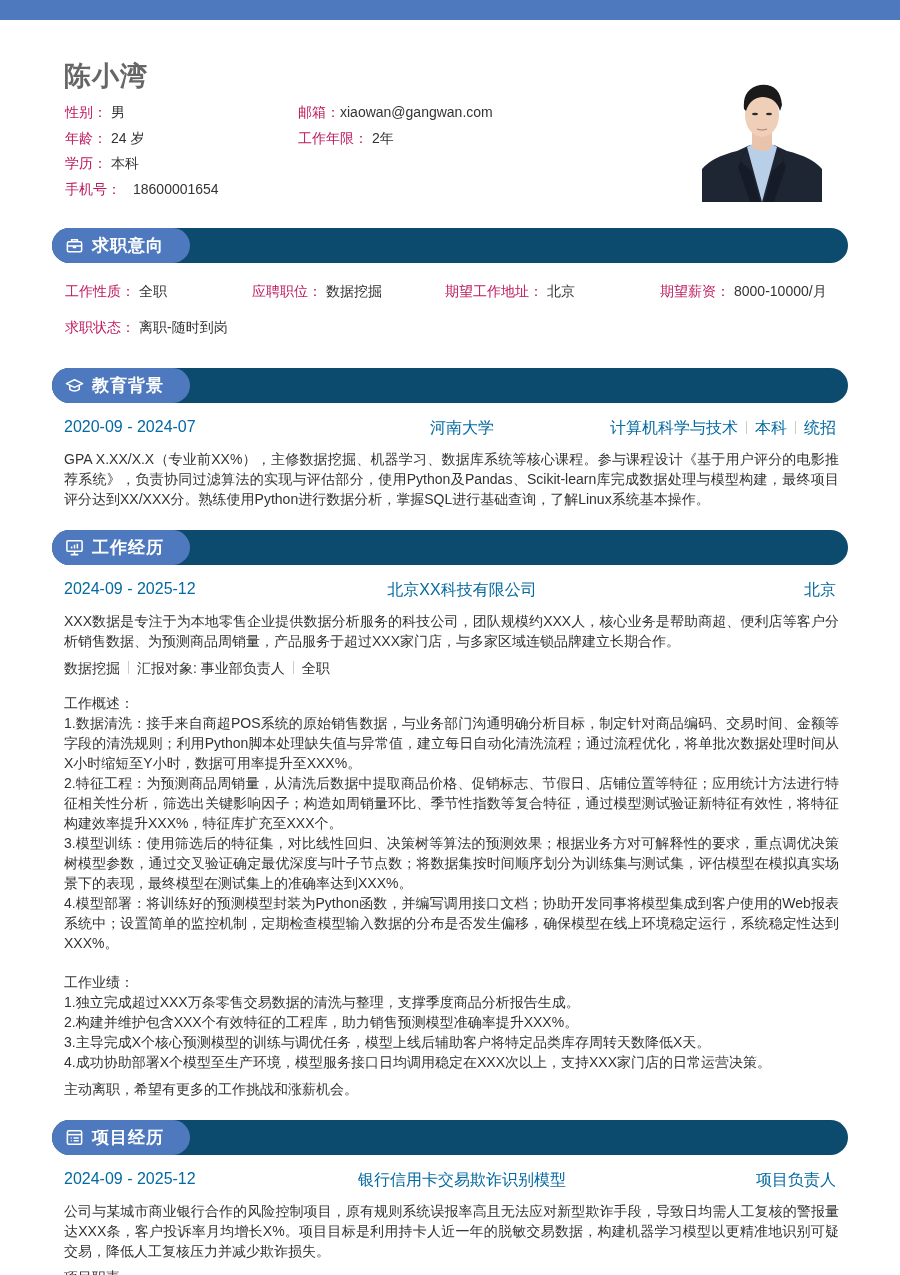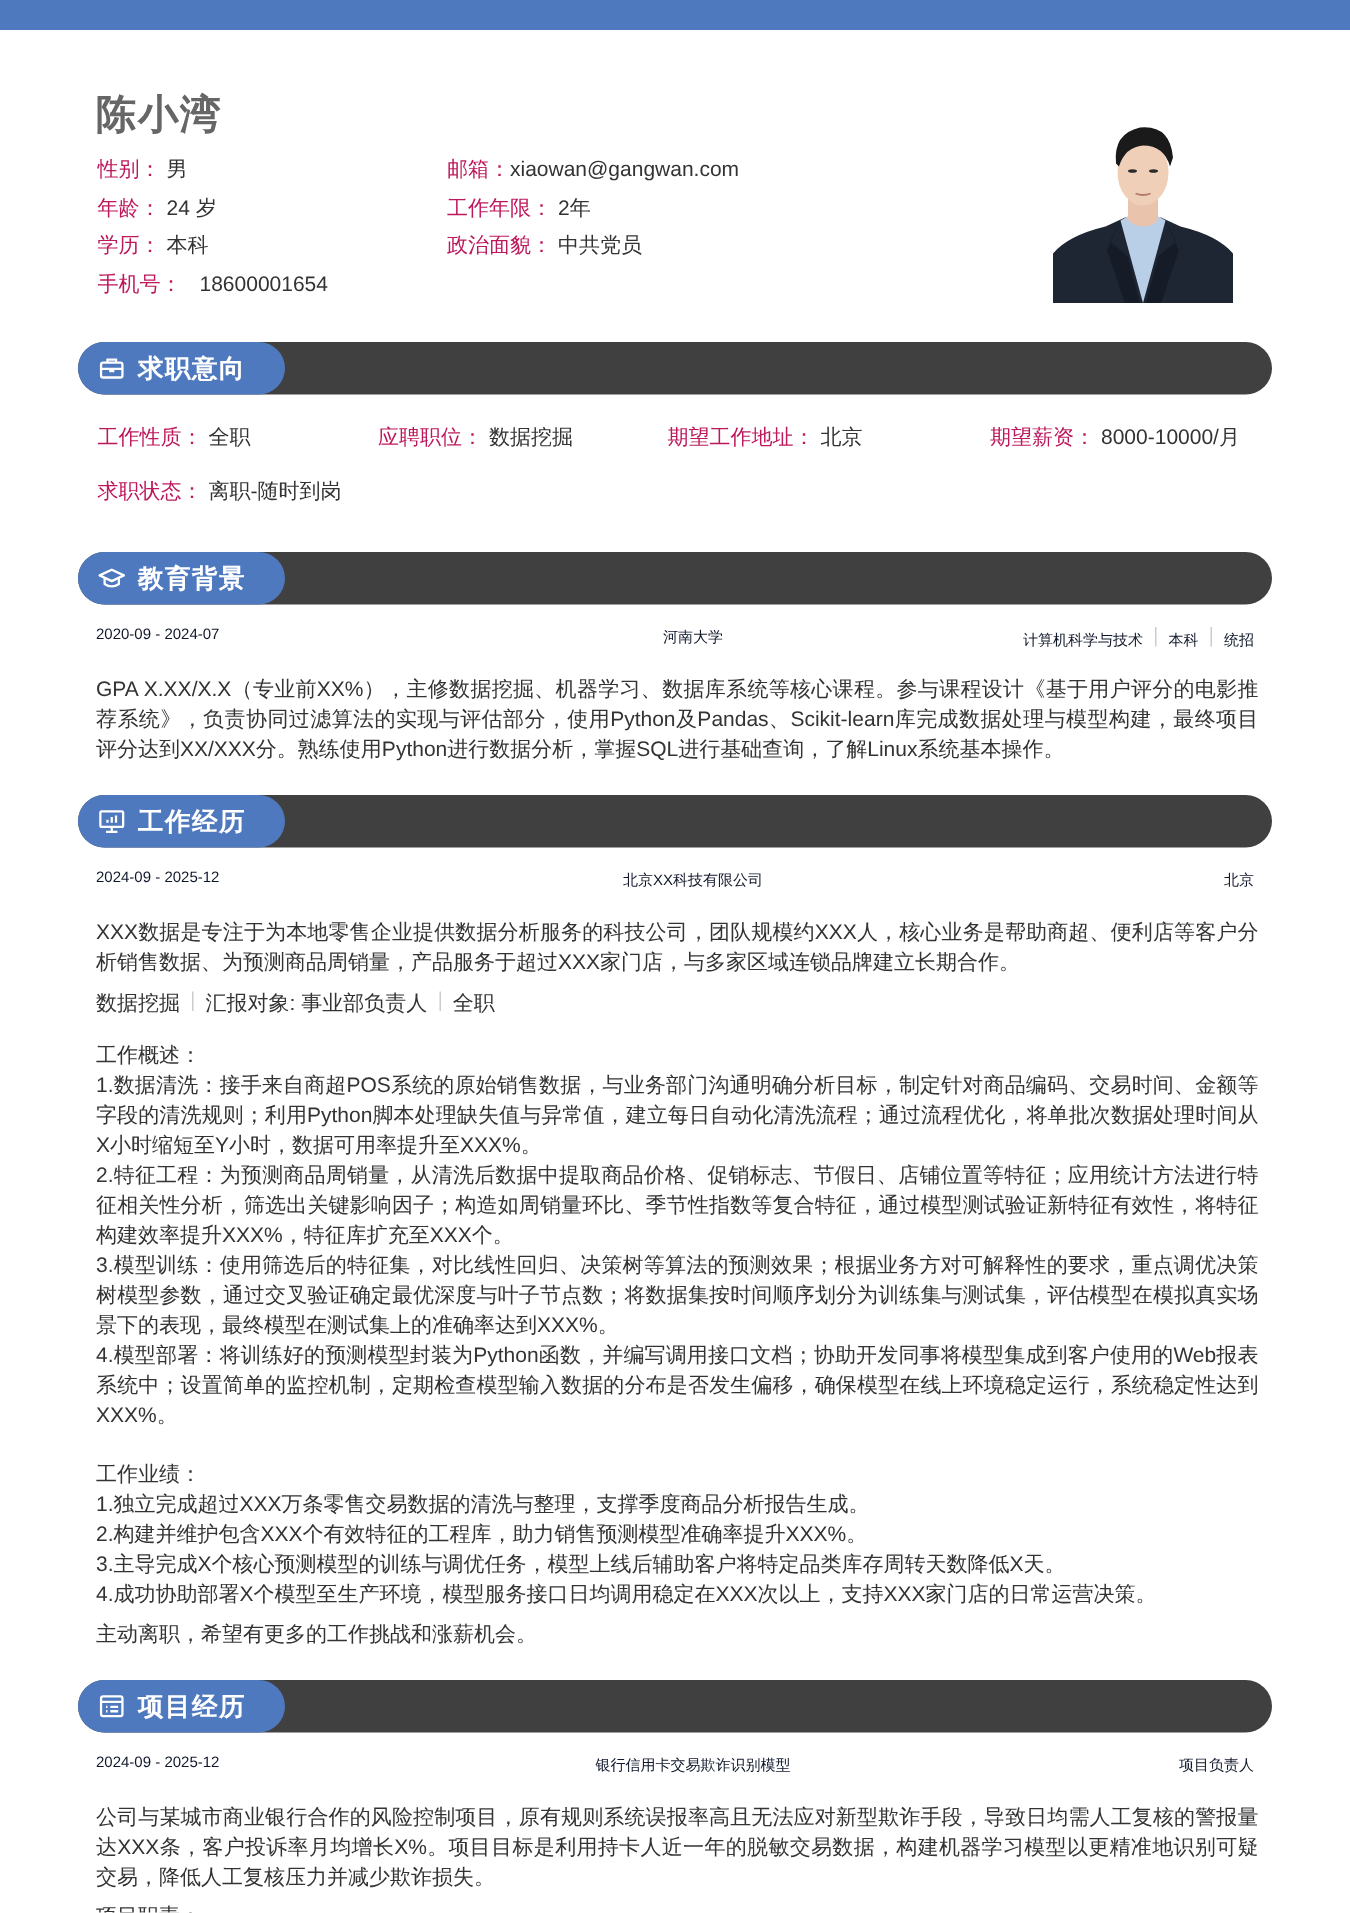--- a/index.html
+++ b/index.html
@@ -5,25 +5,25 @@
   * { margin: 0; padding: 0; box-sizing: border-box; }
   html, body { width: 900px; height: 1275px; overflow: hidden; background: #ffffff; }
   body { font-family: "Liberation Sans", "DejaVu Sans", sans-serif; color: #333333; font-size: 14px; position: relative; }
   .topbar { position: absolute; left: 0; top: 0; width: 900px; height: 20px; background: #4f79be; }
   .name { position: absolute; left: 64px; top: 58px; font-size: 27px; font-weight: bold; color: #666666; letter-spacing: 1px; }
   .info { position: absolute; left: 65px; top: 104px; width: 600px; }
   .info-row { height: 25.5px; display: flex; font-size: 14px; color: #333; }
   .info-col1 { width: 233px; }
   .info-col2 { width: 360px; }
   .photo { position: absolute; left: 702px; top: 71px; width: 120px; height: 131px; overflow: hidden; background: #ffffff; }
-  .sec-head { position: absolute; left: 52px; width: 796px; height: 35px; background: #404040; border-radius: 18px; }
+  .sec-head { position: absolute; left: 52px; width: 796px; height: 35px; background: #0c4a6e; border-radius: 18px; }
   .sec-pill { position: absolute; left: 0; top: 0; height: 35px; width: 138px; background: #4f79be; border-radius: 18px; color: #fff; display: flex; align-items: center; padding-left: 13px; }
   .sec-pill svg { width: 19px; height: 19px; margin-right: 8px; }
   .sec-title { font-size: 17px; font-weight: bold; letter-spacing: 1px; }
-  .row3 { position: absolute; left: 64px; width: 772px; display: flex; justify-content: space-between; font-size: 10px; color: #0f172a; }
+  .row3 { position: absolute; left: 64px; width: 772px; display: flex; justify-content: space-between; font-size: 16px; color: #0369a1; }
   .row3 .mid { position: absolute; left: 12px; width: 772px; text-align: center; pointer-events: none; }
   .para { position: absolute; left: 64px; width: 775px; font-size: 14px; line-height: 20px; color: #333; text-align: justify; }
   .sep { display: inline-block; width: 1px; height: 13px; background: #cccccc; margin: 0 8px; vertical-align: -1px; }
   .kv { display: flex; }
   .kv .k { color: #be185d; }
   .kv .v { margin-left: 8px; }
 </style>
 </head>
 <body>
 
@@ -50,24 +50,20 @@
     <div class="info-col2 kv">
         <span class="k">工作年限：</span>
         <span class="v" style="margin-left:4px">2年</span>
       </div>
   </div>
   <div class="info-row">
     <div class="info-col1 kv">
         <span class="k">学历：</span>
         <span class="v" style="margin-left:4px">本科</span>
       </div>
-    <div class="info-col2 kv">
-        <span class="k">政治面貌：</span>
-        <span class="v" style="margin-left:4px">中共党员</span>
-      </div>
   </div>
   <div class="info-row">
     <div class="info-col1 kv">
         <span class="k">手机号：</span>
         <span class="v" style="margin-left:12px">18600001654</span>
       </div>
   </div>
 </div>
 
 <div class="photo">

